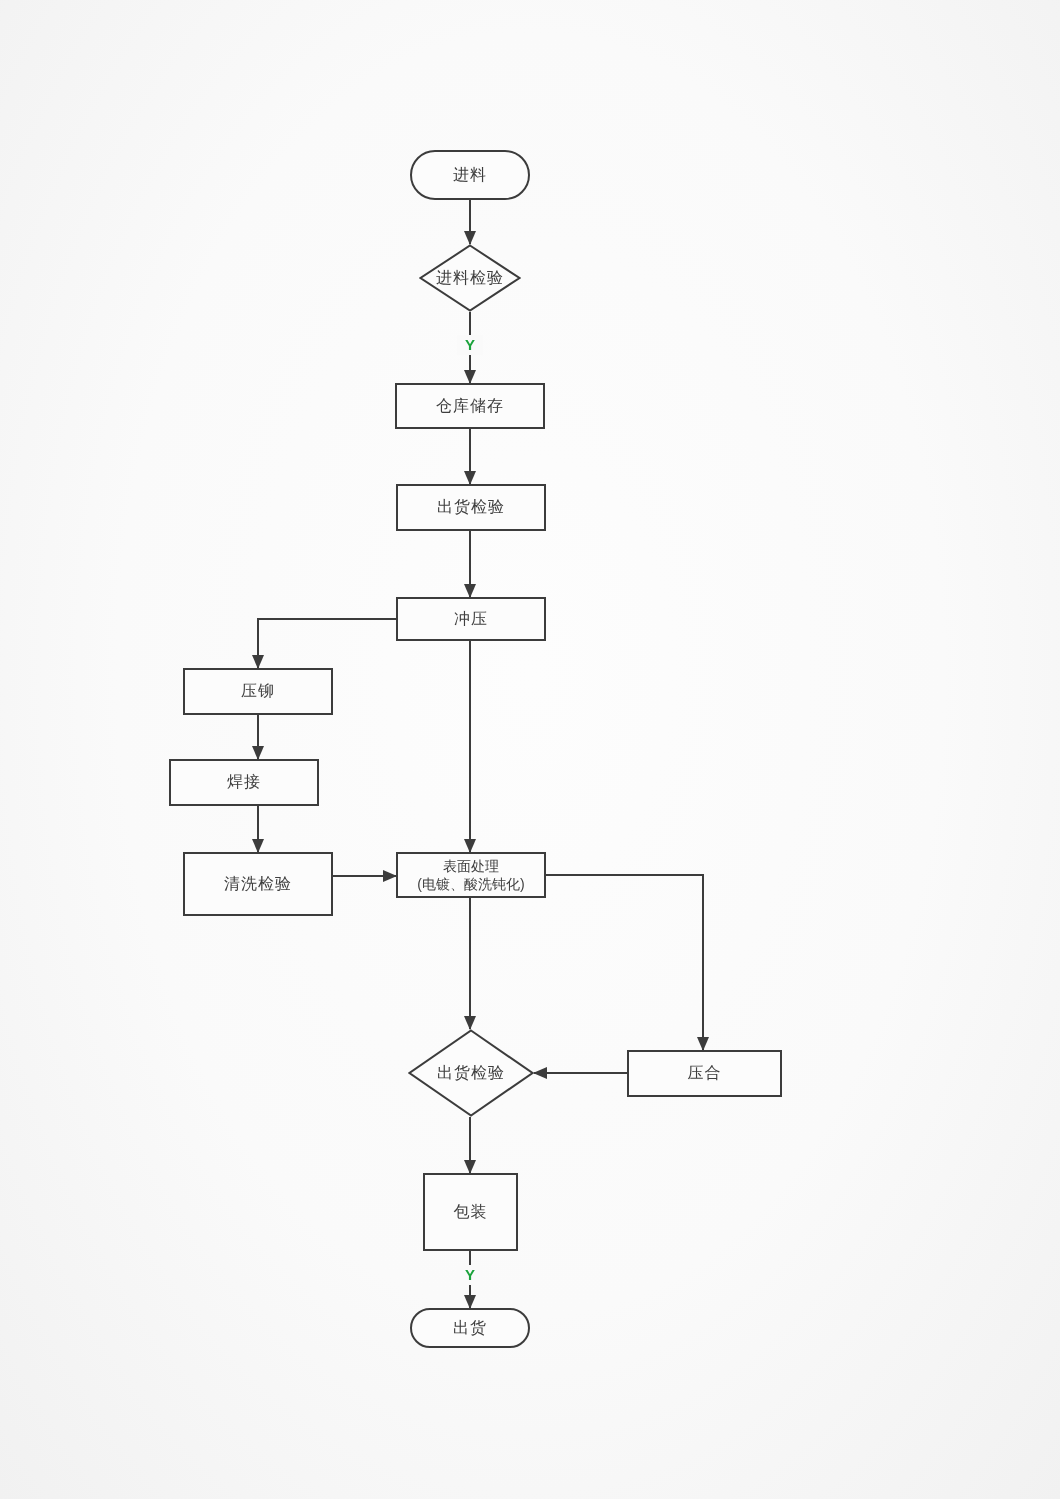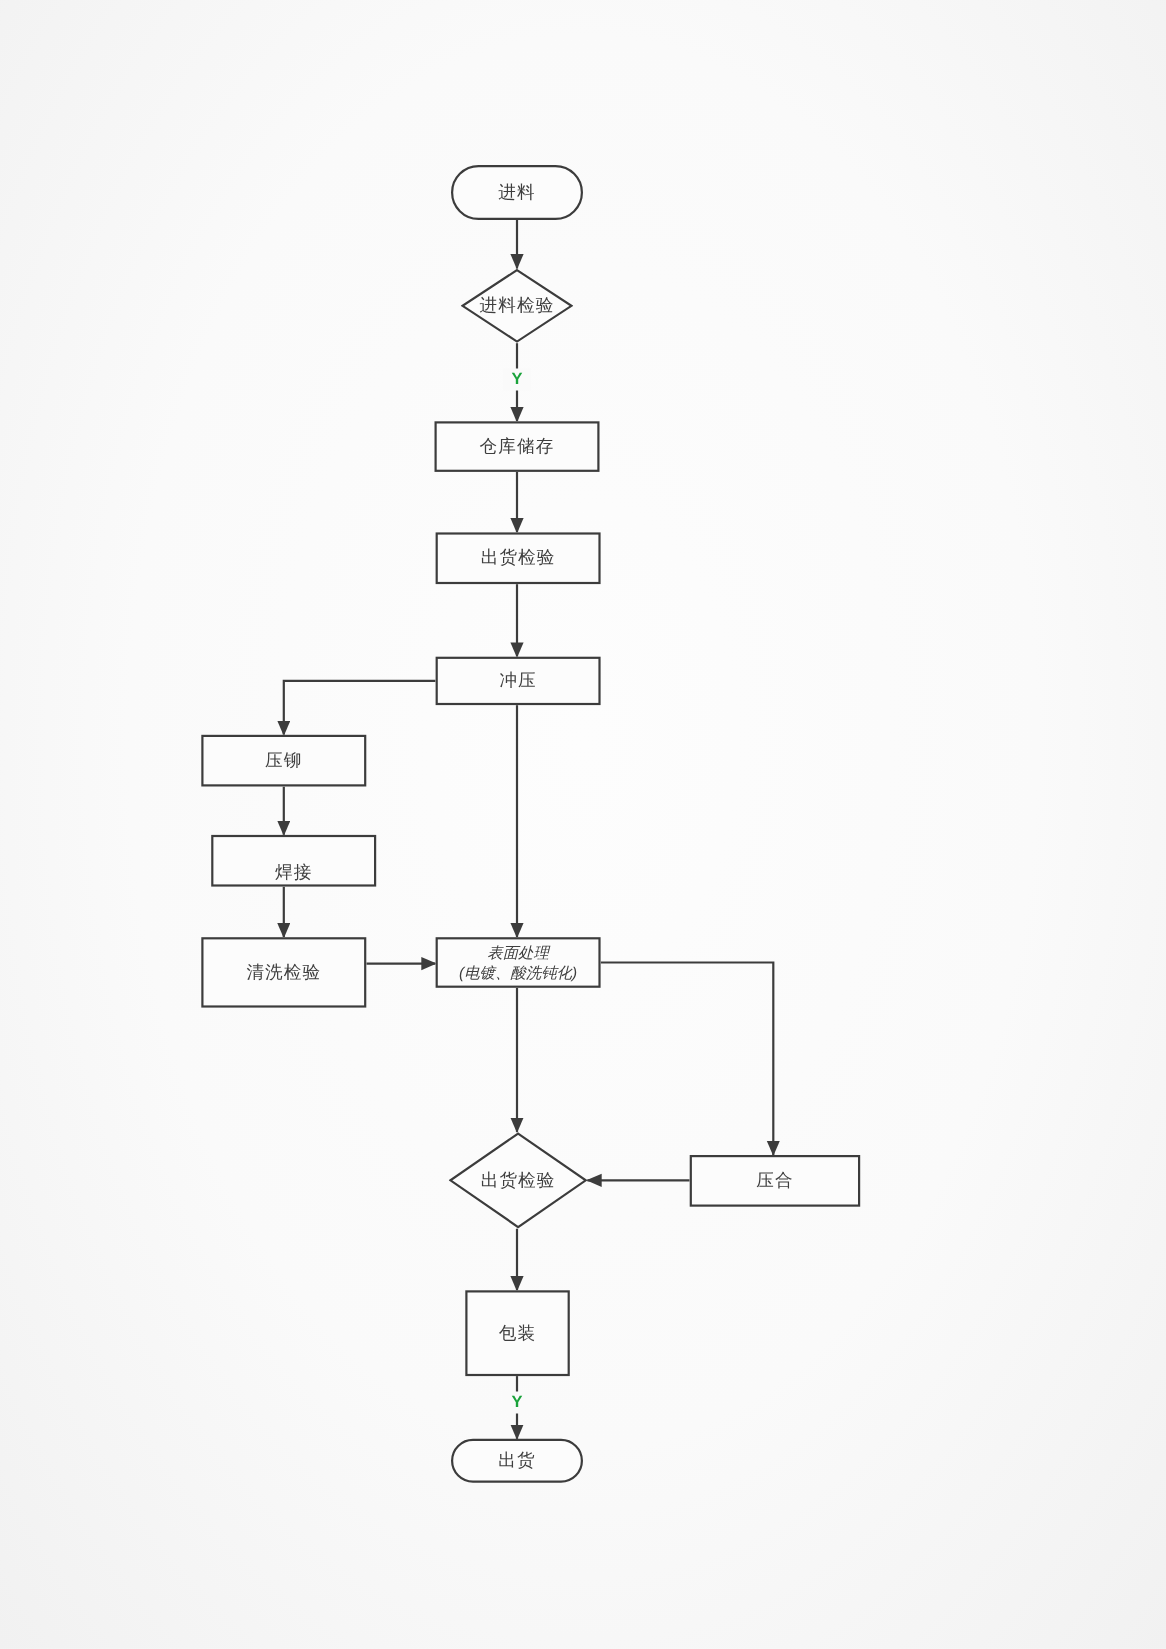--- a/index.html
+++ b/index.html
@@ -78,29 +78,29 @@
   </div>
 
   <div class="node process" style="left:396px;top:597px;width:150px;height:44px;">
     <span>冲压</span>
   </div>
 
   <div class="node process" style="left:183px;top:668px;width:150px;height:47px;align-items:center;">
     <span>压铆</span>
   </div>
 
-  <div class="node process" style="left:192px;top:759px;width:150px;height:47px;align-items:flex-end;">
+  <div class="node process" style="left:169px;top:759px;width:150px;height:47px;">
     <span>焊接</span>
   </div>
 
   <div class="node process" style="left:183px;top:852px;width:150px;height:64px;">
     <span>清洗检验</span>
   </div>
 
-  <div class="node process two-line" style="left:396px;top:852px;width:150px;height:46px;font-style:italic;">
+  <div class="node process two-line" style="left:396px;top:852px;width:150px;height:46px;">
     <span>表面处理</span>
     <span>(电镀、酸洗钝化)</span>
   </div>
 
   <div class="node decision" style="left:408px;top:1029px;width:126px;height:88px;">
     <svg width="126" height="88">
       <polygon points="63,1.5 124.5,44 63,86.5 1.5,44"></polygon>
     </svg>
     <span class="lbl">出货检验</span>
   </div>

